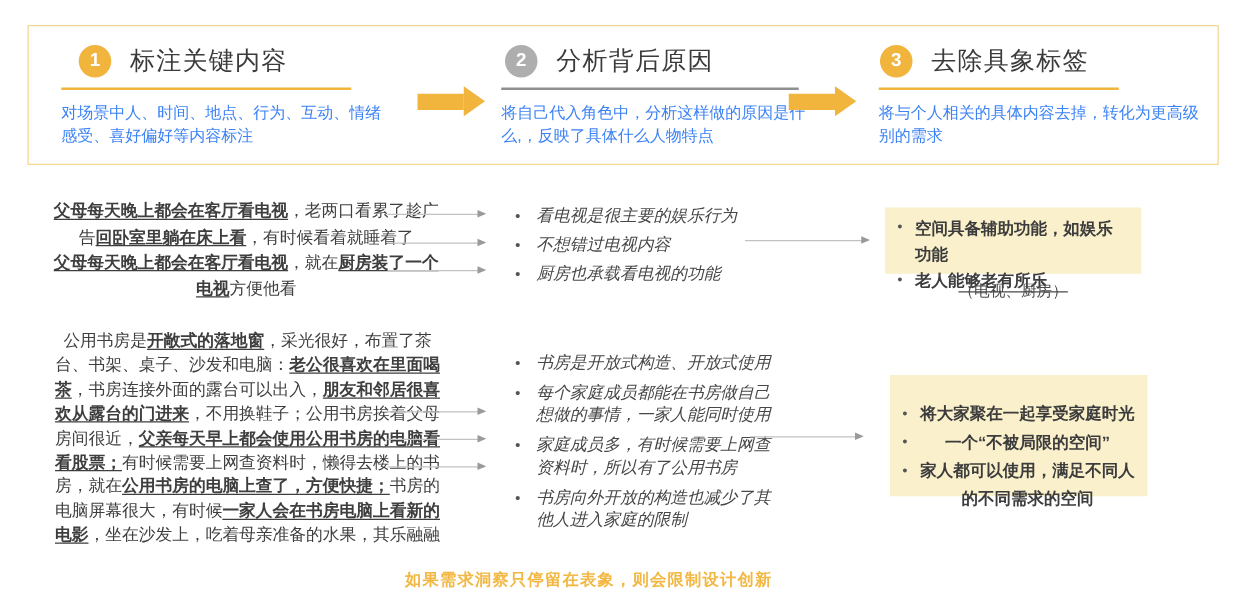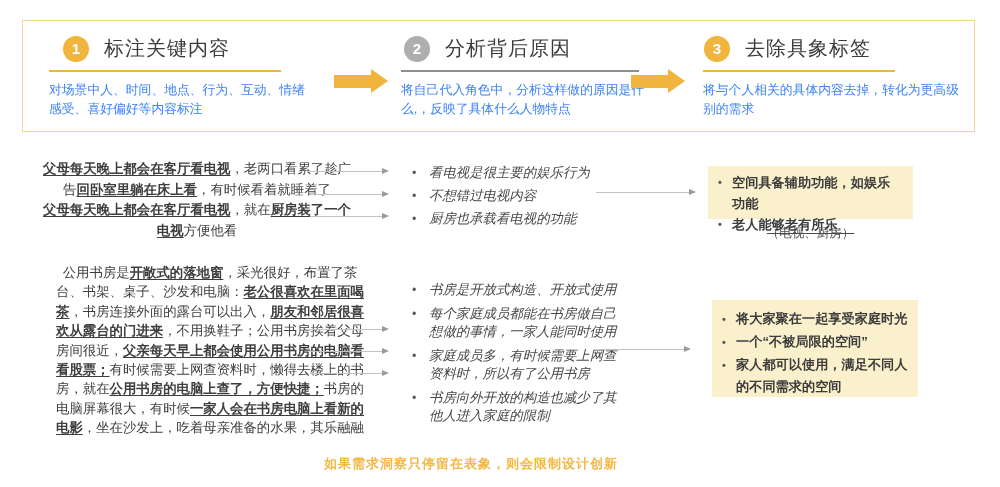--- a/index.html
+++ b/index.html
@@ -28,41 +28,41 @@
   .barrow{position:absolute;width:37px;height:13px;background:#f1b43c;top:54px;}
   .barrow::after{content:"";position:absolute;left:37px;top:-6px;
     border-left:17px solid #f1b43c;border-top:12.5px solid transparent;border-bottom:12.5px solid transparent;}
   .ba1{left:311px;} .ba2{left:608px;}
 
   
   .story{position:absolute;font-size:13.4px;line-height:20.5px;color:#3e3e3e;text-align:center;}
   .story p{margin:0;}
   .hl{font-weight:bold;text-decoration:underline;text-underline-offset:2px;}
   #story1{left:40px;top:159px;width:314px;}
-  #story2{left:40px;top:263px;width:316px;line-height:19.4px;margin-left:12px;}
+  #story2{left:40px;top:263px;width:316px;line-height:19.4px;}
 
   
   .tarrow{position:absolute;height:0;border-top:1px solid #c2c2c2;}
   .tarrow::after{content:"";position:absolute;right:-2px;top:-4px;
     border-left:7px solid #9a9a9a;border-top:3.5px solid transparent;border-bottom:3.5px solid transparent;}
 
   
   .blist{position:absolute;list-style:none;margin:0;padding:0;font-size:13.4px;color:#474747;font-style:italic;}
   .blist li{position:relative;padding-left:19px;line-height:18.5px;}
   .blist li::before{content:"\2022";position:absolute;left:2px;top:0;font-size:12px;color:#555;}
   #blist1{left:410px;top:164px;width:230px;} #blist1 li{margin-bottom:4.5px;}
   #blist2{left:410px;top:281px;width:214px;} #blist2 li{margin-bottom:5px;}
 
   
   .ybox{position:absolute;background:#faf0cc;box-sizing:border-box;padding:6px 10px 6px 8px;}
   .ybox ul{list-style:none;margin:0;padding:0;font-size:13.2px;font-weight:bold;color:#3c3c3c;}
   .ybox li{position:relative;padding-left:16px;}
   .ybox li::before{content:"\2022";position:absolute;left:2px;top:0;font-size:11px;color:#555;}
   #ybox1{left:708px;top:166px;width:205px;height:53px;} #ybox1 li{line-height:21px;}
-  #ybox2{left:712px;top:300px;width:206px;height:97px;padding-top:8px;} #ybox2 li{line-height:22.8px;}
+  #ybox2{left:712px;top:300px;width:206px;height:97px;padding-top:20px;text-align:center;} #ybox2 li{line-height:22.8px;}
 
   #strike1{position:absolute;left:708px;top:225px;width:205px;text-align:center;
            font-size:12.5px;color:#4a4a4a;text-decoration:line-through;}
 
   #footer-note{position:absolute;left:0;top:455px;width:887px;text-align:center;text-indent:55px;
                font-size:13px;font-weight:bold;color:#f2b843;letter-spacing:1px;}
 </style>
 </head>
 <body>
 

